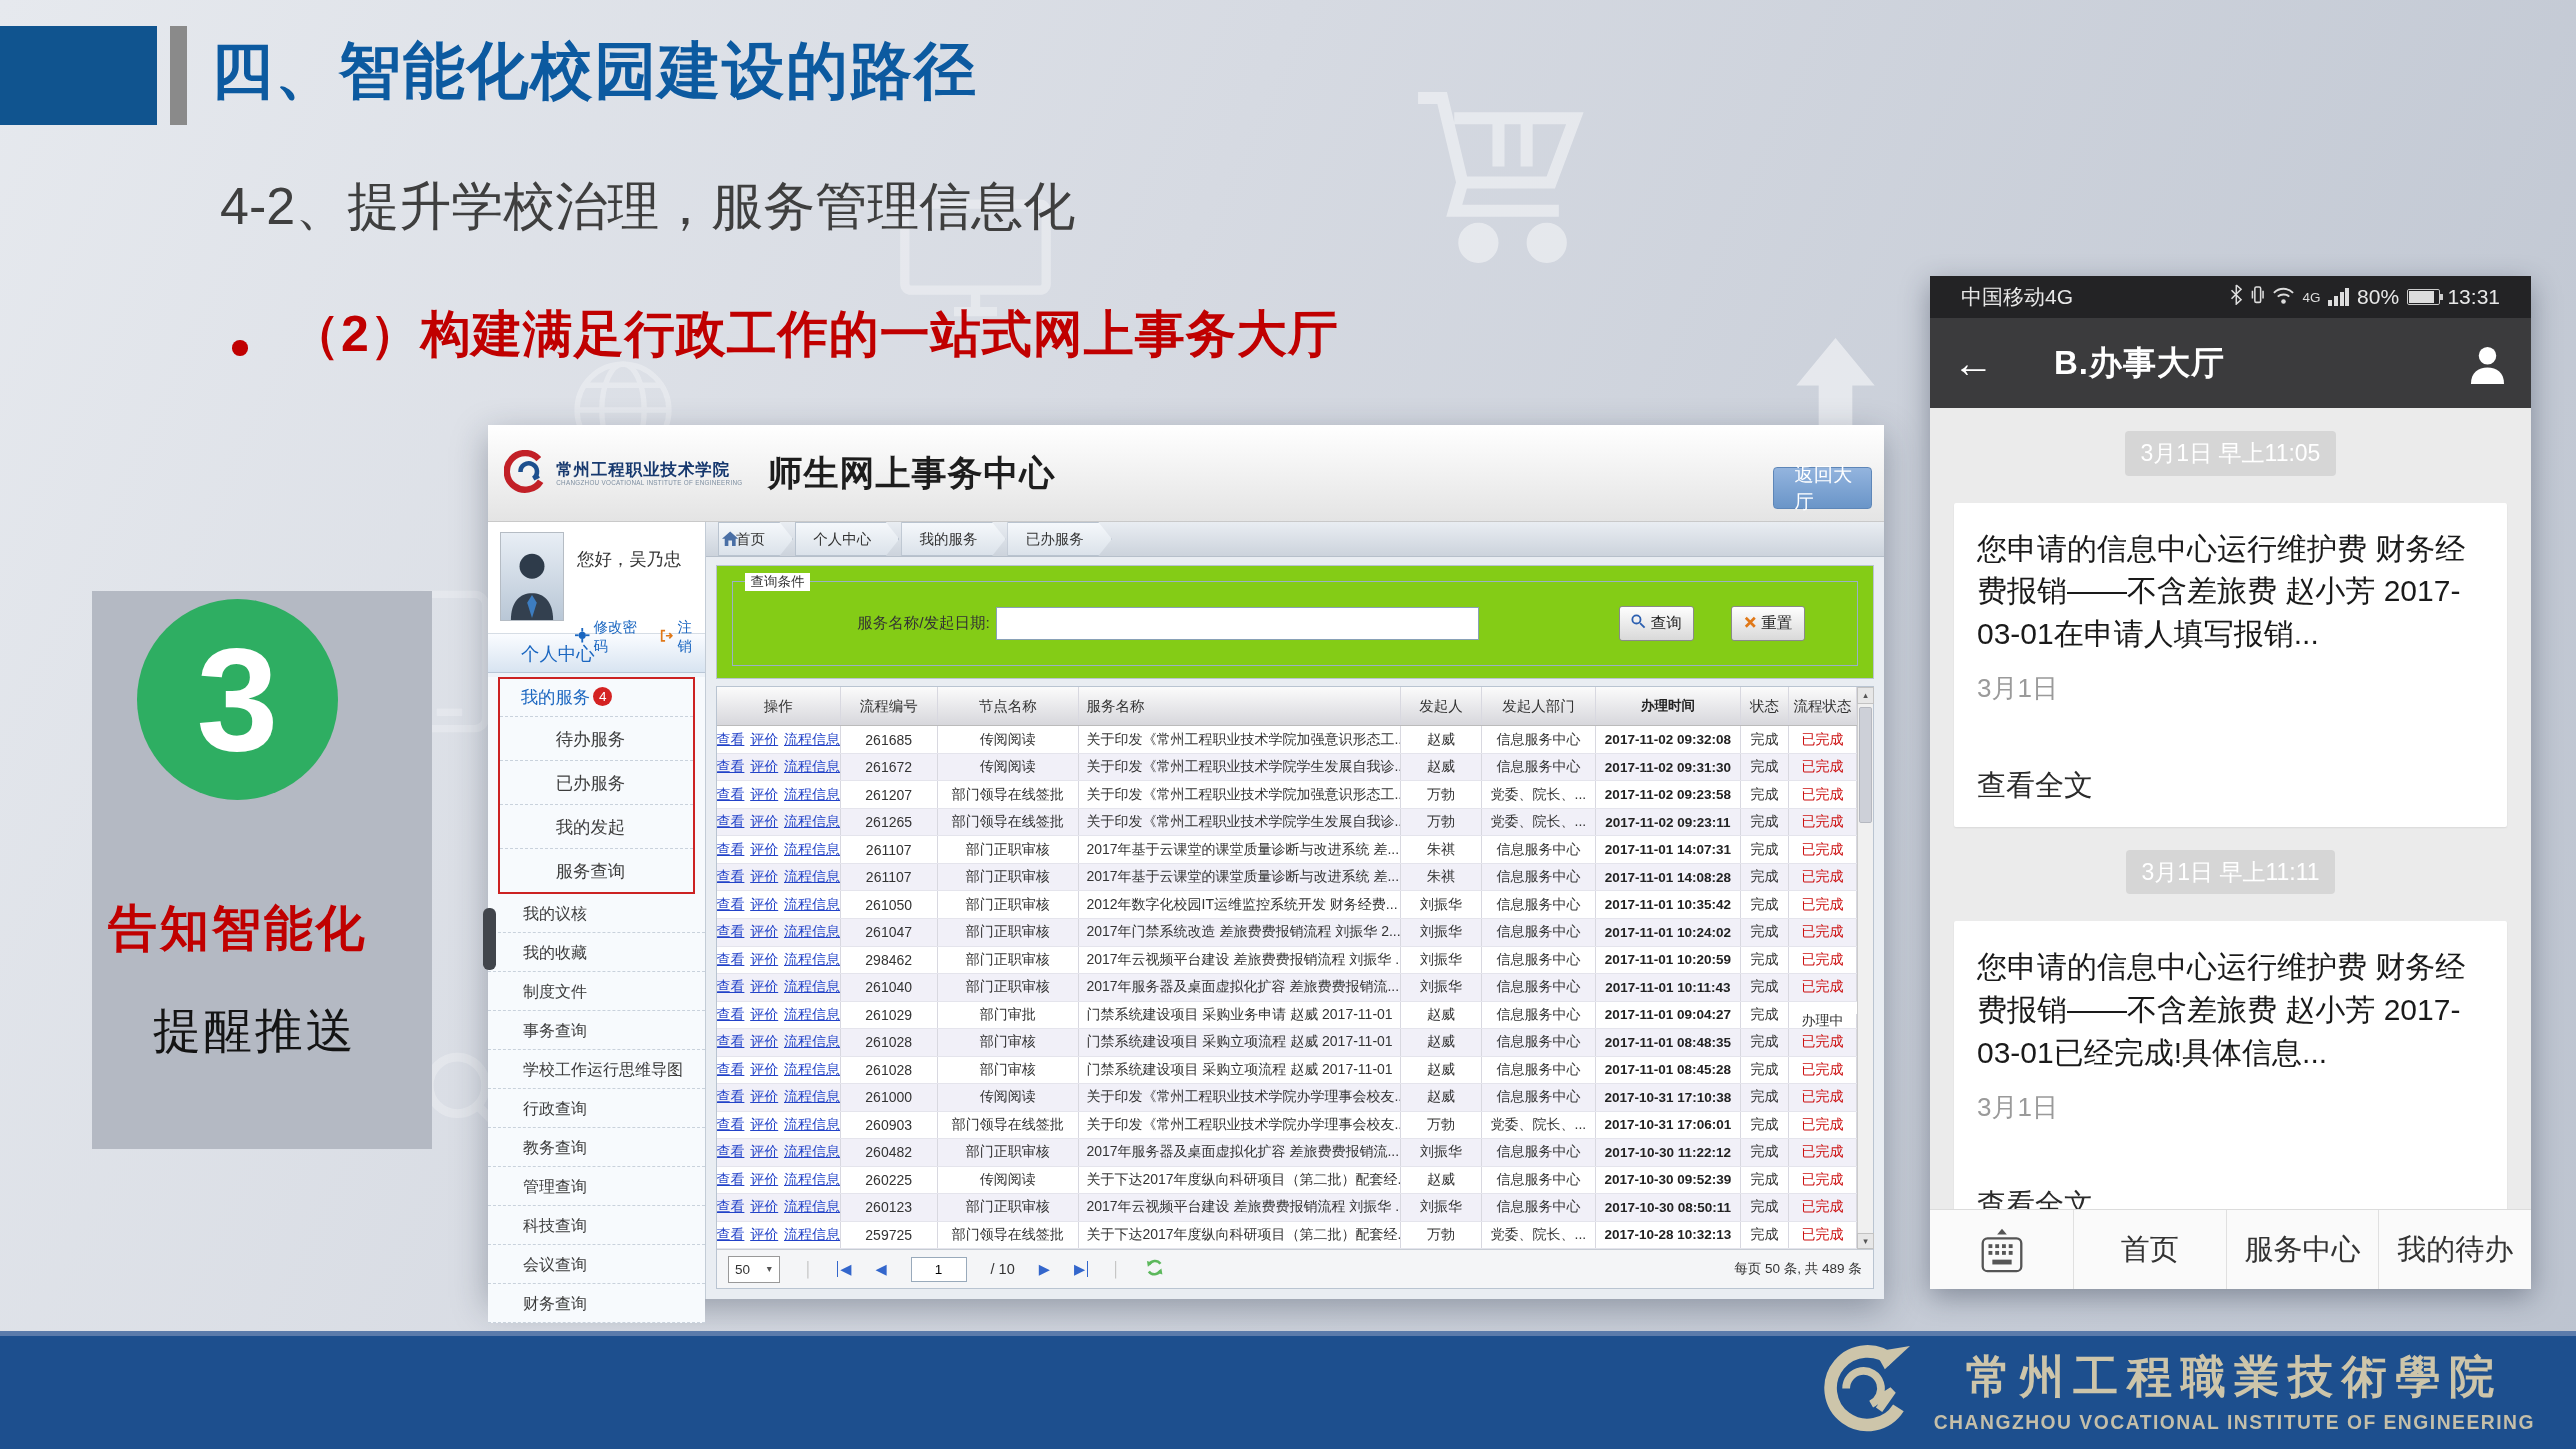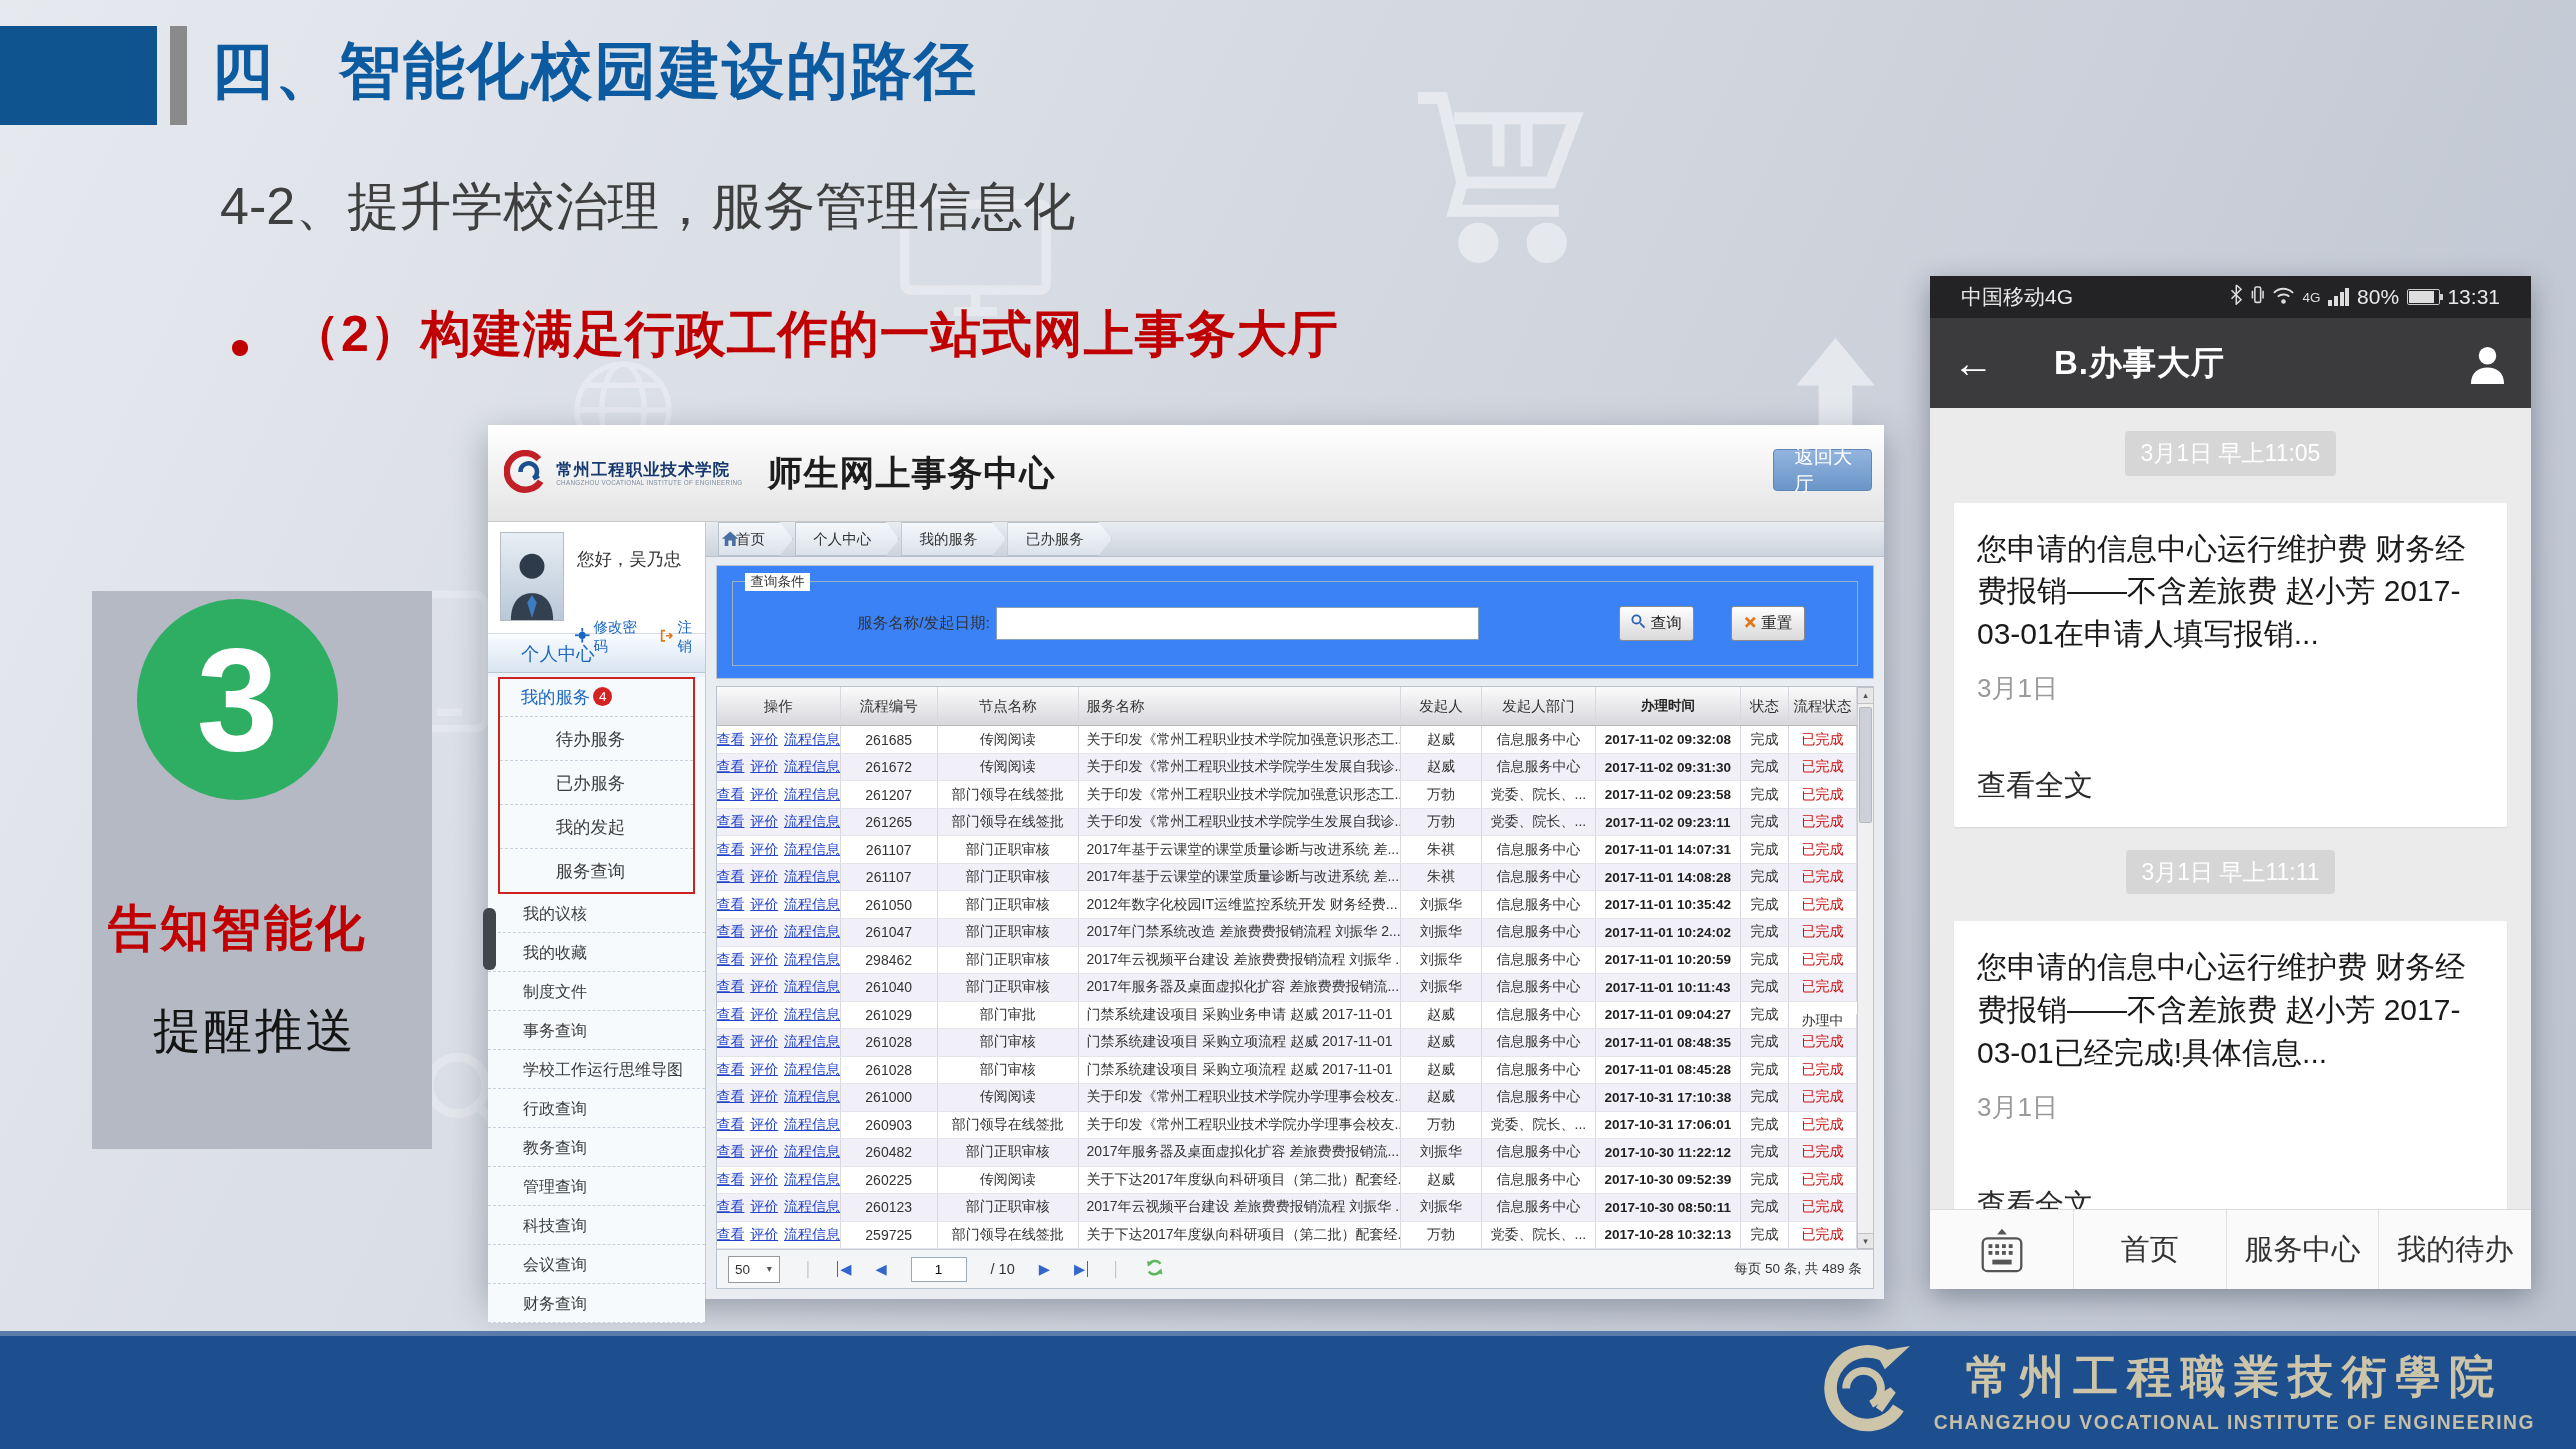--- a/index.html
+++ b/index.html
@@ -31,21 +31,21 @@
   
   .webapp { position:absolute; left:488px; top:425px; width:1396px; height:874px; background:#fff;
             box-shadow:0 9.7px 33px rgba(30,40,60,.35); z-index:3; font-size:14.5px; }
   .wa-header { height:97px; background:linear-gradient(#ffffff,#e4e4e4); border-bottom:1px solid #c9c9c9;
                display:flex; align-items:center; position:relative; }
   .wa-logo { margin-left:15.5px; display:flex; align-items:center; gap:8.7px; }
   .wa-logo-txt { display:flex; flex-direction:column; line-height:1.15; white-space:nowrap; }
   .wa-logo-cn { font-size:16.4px; font-weight:bold; color:#16386e; letter-spacing:1px; }
   .wa-logo-en { font-size:6.3px; color:#7d8ea0; letter-spacing:0.3px; }
   .wa-title { margin-left:25px; font-size:35px; font-weight:bold; color:#1d1d1d; letter-spacing:1px; }
-  .wa-back { position:absolute; right:11.6px; top:24px; width:99px; height:42px; border:1px solid #5d86b8; border-radius:3.9px;
+  .wa-back { position:absolute; right:11.6px; top:42px; width:99px; height:42px; border:1px solid #5d86b8; border-radius:3.9px;
              background:linear-gradient(#93b4de,#6a95c8); color:#fff; font-size:19.3px;
              display:flex; align-items:center; justify-content:center; cursor:pointer;padding-left:20px; }
 
   .wa-body { display:flex; height:777px; }
   .wa-side { width:218px; background:#eef3f9; border-right:1px solid #c3ccd6; position:relative; flex-shrink:0; }
   .side-handle { position:absolute; left:-4.8px; top:386px; width:12.6px; height:62px; background:#41454c; border-radius:5.8px; z-index:6; }
   .user-box { height:112px; background:#fff; border-bottom:1.9px solid #d6dde5; position:relative; }
   .avatar { position:absolute; left:11.6px; top:9.7px; width:64px; height:89px; border:1px solid #b5bcc4;
             background:linear-gradient(#e8eef5,#b9c7d6); display:flex; align-items:flex-end; justify-content:center; overflow:hidden; }
   .greeting { position:absolute; left:89px; top:25px; font-size:17.4px; color:#333; }
@@ -65,21 +65,21 @@
 
   .wa-main { flex:1; display:flex; flex-direction:column; background:#e9edf2; min-width:0; }
   .crumbs { height:35px; background:linear-gradient(#e9edf2,#ccd3dc); border-bottom:1px solid #b6bfca;
             display:flex; align-items:stretch; padding-left:11.6px; position:relative; }
   .crumb-home { position:absolute; left:15.5px; top:8.7px; z-index:2; }
   .crumbs span.tab { display:flex; align-items:center; padding:0 27px 0 17.4px; margin-right:1.9px; font-size:14.5px; color:#333;
             background:linear-gradient(#f5f8fb,#dbe2ea); border:1px solid #b9c3cf;
             clip-path:polygon(0 0, calc(100% - 13.5px) 0, 100% 50%, calc(100% - 13.5px) 100%, 0 100%); cursor:pointer; }
   .crumbs span.tab:nth-of-type(1) { padding-left:42px; }
 
-  .qpanel { margin:7.7px 9.7px 0; background:#3b82f6; border:1px solid #b9c4d1; height:114px; position:relative; flex-shrink:0; }
+  .qpanel { margin:7.7px 9.7px 0; background:#84cc16; border:1px solid #b9c4d1; height:114px; position:relative; flex-shrink:0; }
   .fieldset { position:absolute; left:15.5px; right:15.5px; top:15.5px; bottom:11.6px; border:1px solid #9ab1c6; }
   .legend { position:absolute; top:-9.7px; left:11.6px; background:#fff; padding:0 5.8px; font-size:13.5px; color:#333; }
   .query-row { display:flex; align-items:center; height:100%; padding:0 52px 0 124px; }
   .q-label { font-size:15.5px; color:#333; white-space:nowrap; }
   .q-input { width:483px; height:33px; border:1px solid #89a1b7; margin-left:5.8px; font-size:15.5px; padding:0 5.8px; }
   .btn { height:35px; padding:0 11.6px; border:1px solid #8a8a8a; border-radius:2.9px;
          background:linear-gradient(#fefefe,#d9d9d9); font-size:15.5px; color:#222;
          display:flex; align-items:center; gap:4.8px; cursor:pointer; }
   .btn-search { margin-left:auto; }
   .btn-reset { margin-left:37px; }

